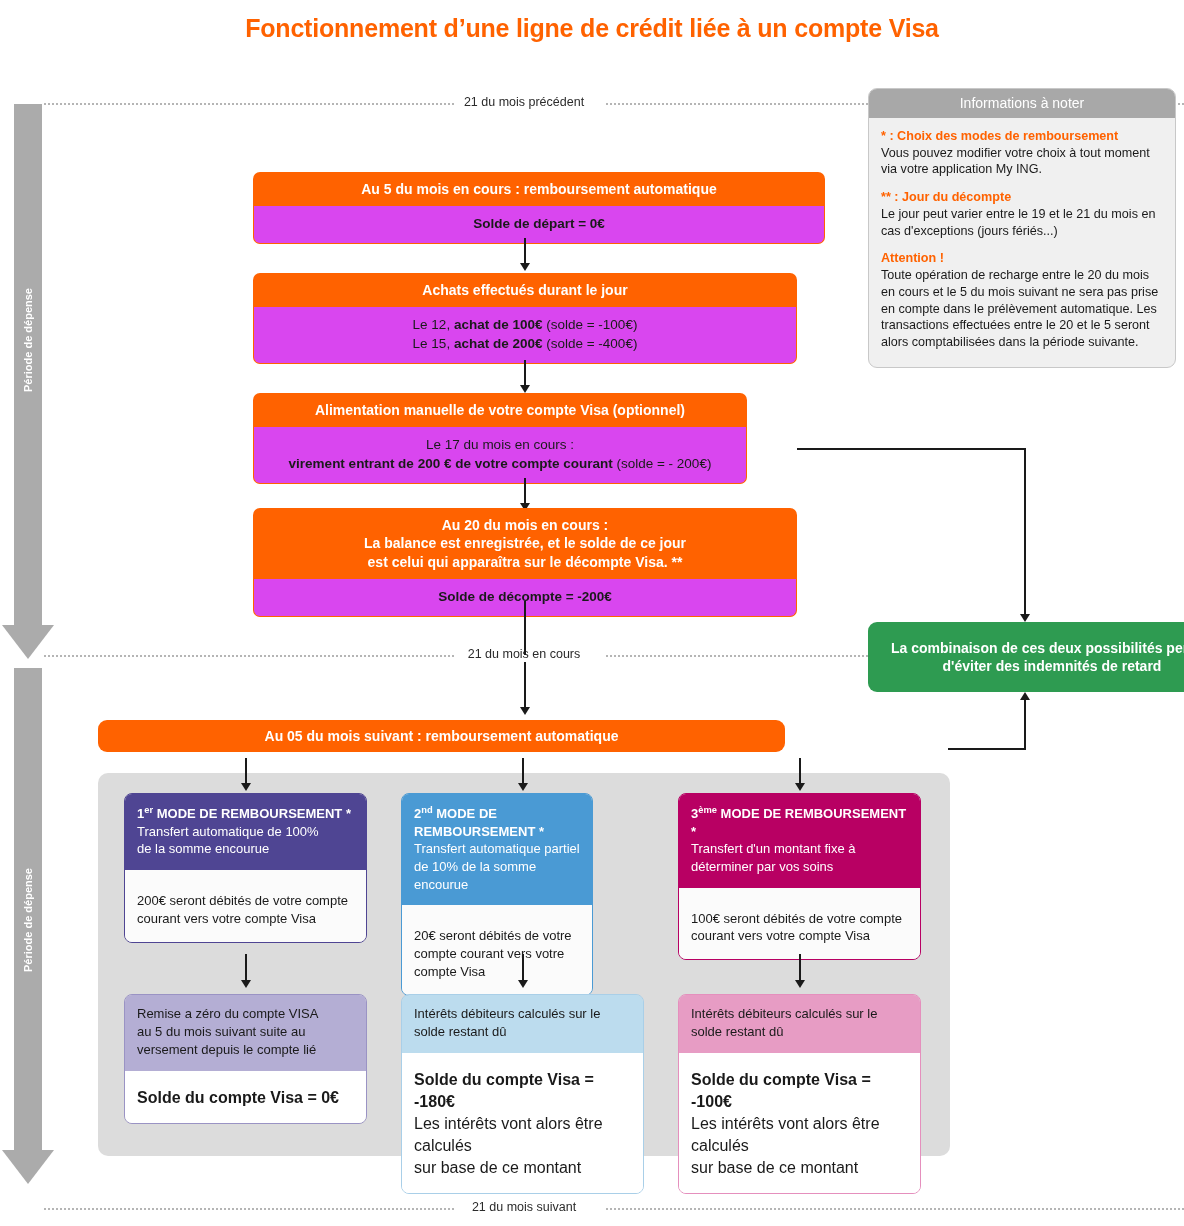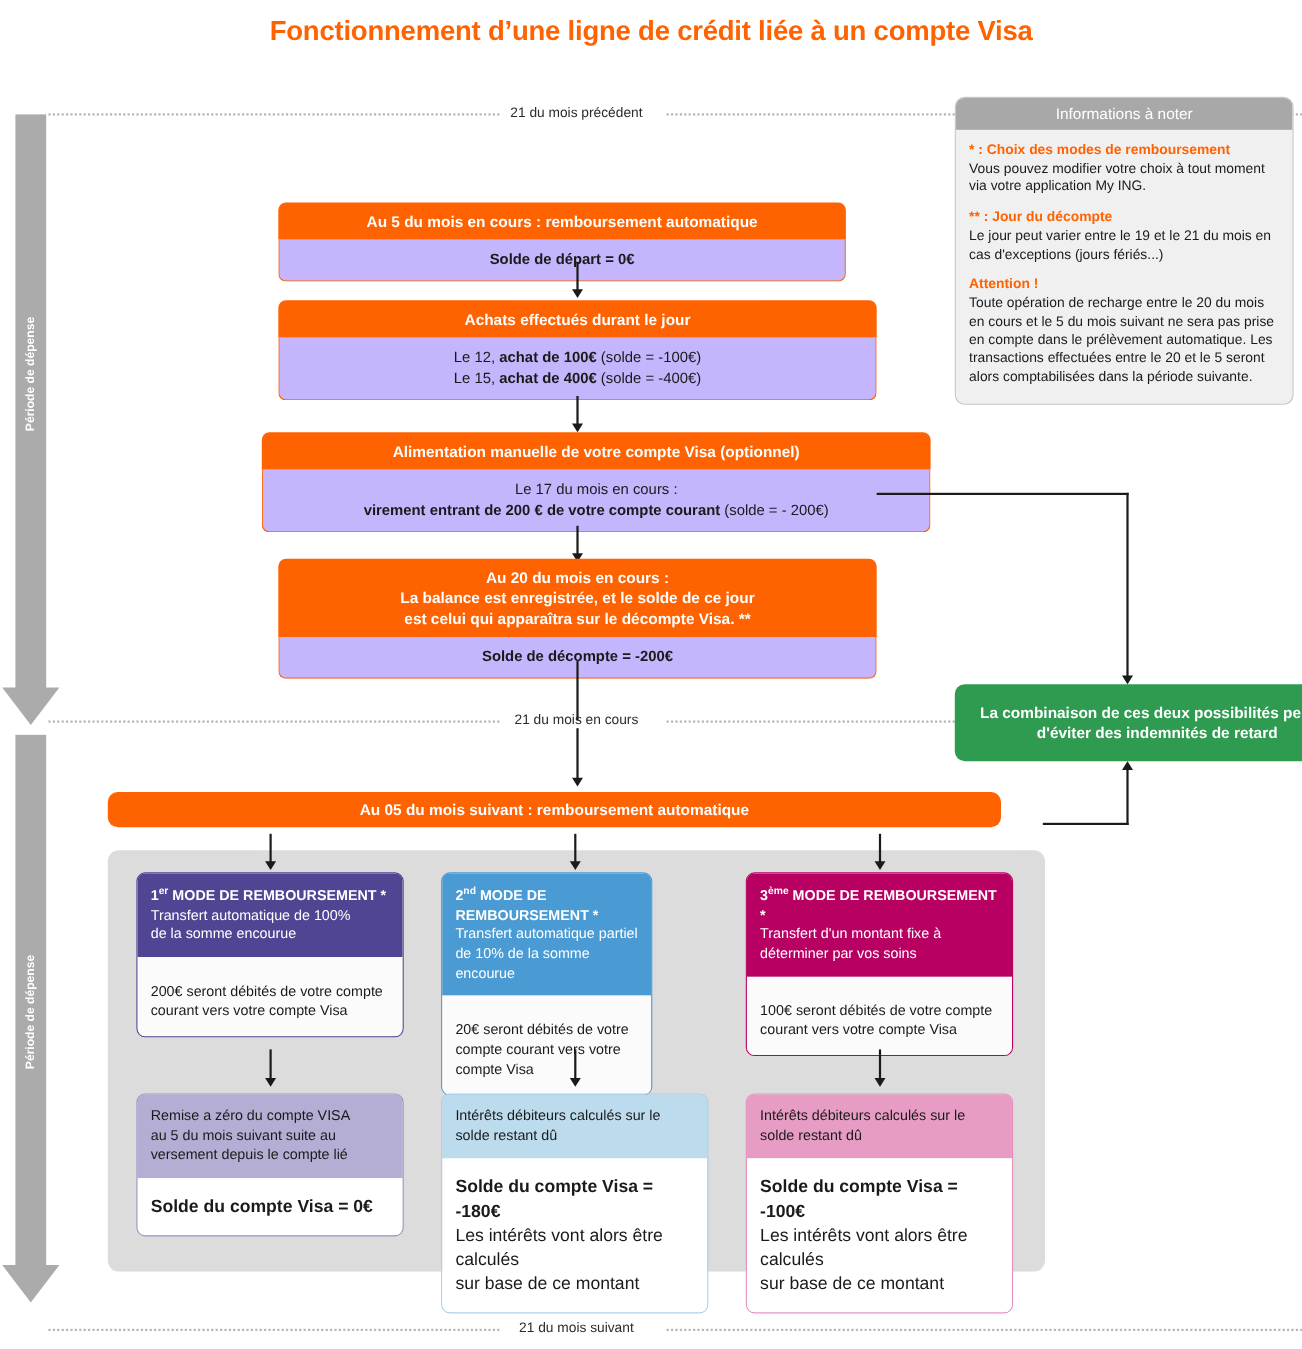--- a/index.html
+++ b/index.html
@@ -59,21 +59,21 @@
   
   .card{position:absolute;}
   .card .head{
     background:#ff6200;color:#ffffff;
     font-size:14px;font-weight:bold;text-align:center;
     padding:8px 10px;line-height:1.32;
     border-radius:7px 7px 0 0;
     box-sizing:border-box;
   }
   .card .body{
-    background:#c4b5fd;color:#1a1a1a;
+    background:#d946ef;color:#1a1a1a;
     font-size:13.5px;text-align:center;
     padding:9px 10px;line-height:1.38;
     border:1.5px solid #ff6200;border-top:none;
     border-radius:0 0 7px 7px;
     box-sizing:border-box;
   }
   .card .body b{font-weight:bold;}
 
   
   .orangebar{
@@ -188,35 +188,35 @@
   <div class="tline" style="left:606px;top:103px;width:578px;"></div>
 
   <div class="tline" style="left:44px;top:655px;width:410px;"></div>
   <div class="tlabel" style="left:454px;top:647px;width:140px;">21 du mois en cours</div>
   <div class="tline" style="left:606px;top:655px;width:578px;"></div>
 
   <div class="tline" style="left:44px;top:1208px;width:410px;"></div>
   <div class="tlabel" style="left:454px;top:1200px;width:140px;">21 du mois suivant</div>
   <div class="tline" style="left:606px;top:1208px;width:578px;"></div>
 
-  <div class="card" style="left:253px;top:172px;width:516px;margin-top:12px;">
+  <div class="card" style="left:253px;top:172px;width:572px;">
     <div class="head">Au 5 du mois en cours : remboursement automatique</div>
     <div class="body"><b>Solde de départ = 0€</b></div>
   </div>
   <div class="vline" style="left:524px;top:238px;height:28px;"></div>
   <div class="vtip" style="left:520px;top:263px;"></div>
 
   <div class="card" style="left:253px;top:273px;width:544px;">
     <div class="head">Achats effectués durant le jour</div>
-    <div class="body">Le 12, <b>achat de 100€</b> (solde = -100€)<br>Le 15, <b>achat de 400€</b> (solde = -400€)</div>
+    <div class="body">Le 12, <b>achat de 100€</b> (solde = -100€)<br>Le 15, <b>achat de 200€</b> (solde = -400€)</div>
   </div>
   <div class="vline" style="left:524px;top:360px;height:28px;"></div>
   <div class="vtip" style="left:520px;top:385px;"></div>
 
-  <div class="card" style="left:238px;top:393px;width:608px;">
+  <div class="card" style="left:253px;top:393px;width:494px;">
     <div class="head">Alimentation manuelle de votre compte Visa (optionnel)</div>
     <div class="body">Le 17 du mois en cours :<br><b>virement entrant de 200 € de votre compte courant</b> (solde = - 200€)</div>
   </div>
   <div class="vline" style="left:524px;top:478px;height:28px;"></div>
   <div class="vtip" style="left:520px;top:503px;"></div>
 
   <div class="hline" style="left:797px;top:448px;width:229px;"></div>
   <div class="vline" style="left:1024px;top:448px;height:170px;"></div>
   <div class="vtip" style="left:1020px;top:614px;"></div>
 
@@ -247,21 +247,21 @@
   </div>
 
   <div class="greenbox">
     <span>La combinaison de ces deux possibilités permet d'éviter des indemnités de retard</span>
   </div>
 
   <div class="hline" style="left:948px;top:748px;width:78px;"></div>
   <div class="vline" style="left:1024px;top:700px;height:50px;"></div>
   <div class="vtip up" style="left:1020px;top:692px;"></div>
 
-  <div class="orangebar" style="left:98px;top:720px;width:812px;height:32px;">
+  <div class="orangebar" style="left:98px;top:720px;width:687px;height:32px;">
     <span>Au 05 du mois suivant : remboursement automatique</span>
   </div>
 
   <div class="greypanel"></div>
 
   <div class="vline" style="left:245px;top:758px;height:28px;"></div>
   <div class="vtip" style="left:241px;top:783px;"></div>
   <div class="vline" style="left:522px;top:758px;height:28px;"></div>
   <div class="vtip" style="left:518px;top:783px;"></div>
   <div class="vline" style="left:799px;top:758px;height:28px;"></div>

